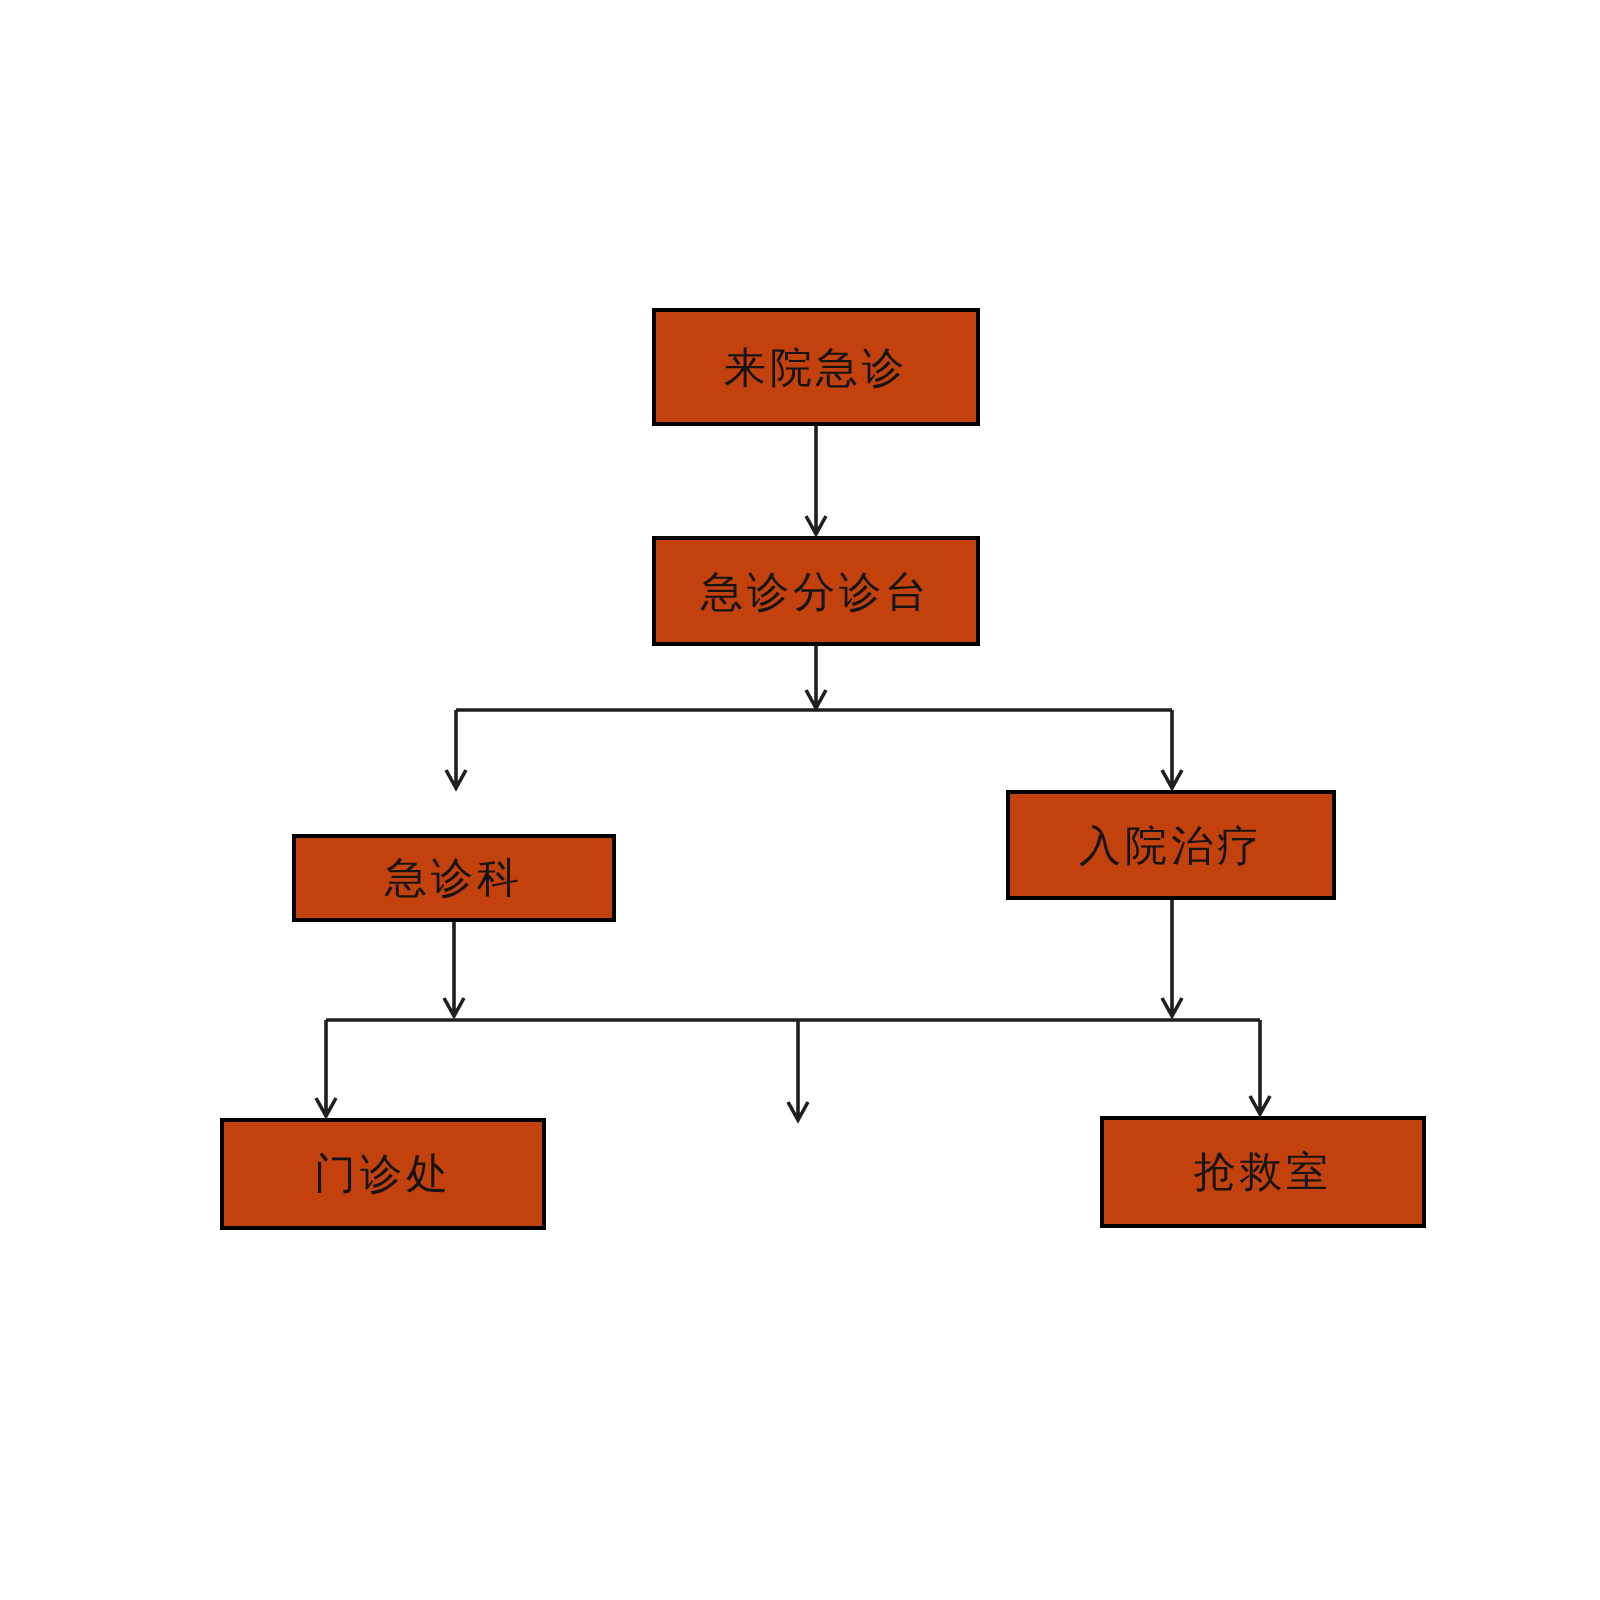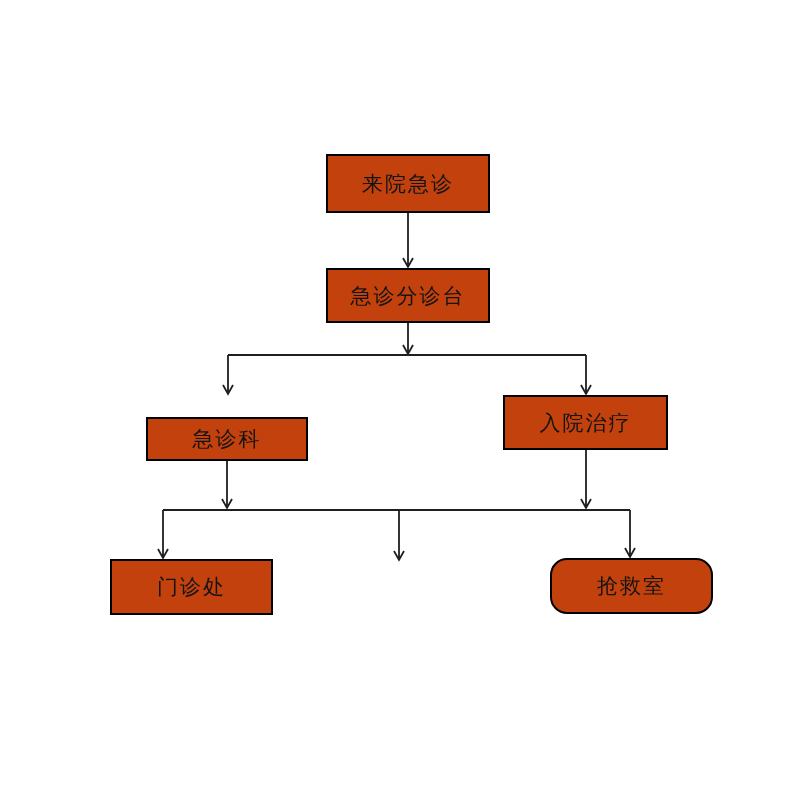--- a/index.html
+++ b/index.html
@@ -35,21 +35,21 @@
     letter-spacing: 2px;
     white-space: nowrap;
   }
   
   #node-arrive     { left: 326px; top: 154px; width: 164px; height: 59px; }
   #node-triage     { left: 326px; top: 268px; width: 164px; height: 55px; }
   #node-emergency  { left: 146px; top: 417px; width: 162px; height: 44px; }
   #node-general    { left: 503px; top: 395px; width: 165px; height: 55px; }
   #node-outpatient { left:  82px; top: 559px; width: 163px; height: 56px; margin-left: 28px; }
   #node-admission  { left: 316px; top: 561px; width: 166px; height: 55px; }
-  #node-rescue     { left: 550px; top: 558px; width: 163px; height: 56px; border-radius: 17px; }
+  #node-rescue     { left: 550px; top: 558px; width: 163px; height: 56px; }
 
   .edge {
     stroke: #1f1f1f;
     stroke-width: 1.8;
     fill: none;
   }
 </style>
 </head>
 <body>
 

